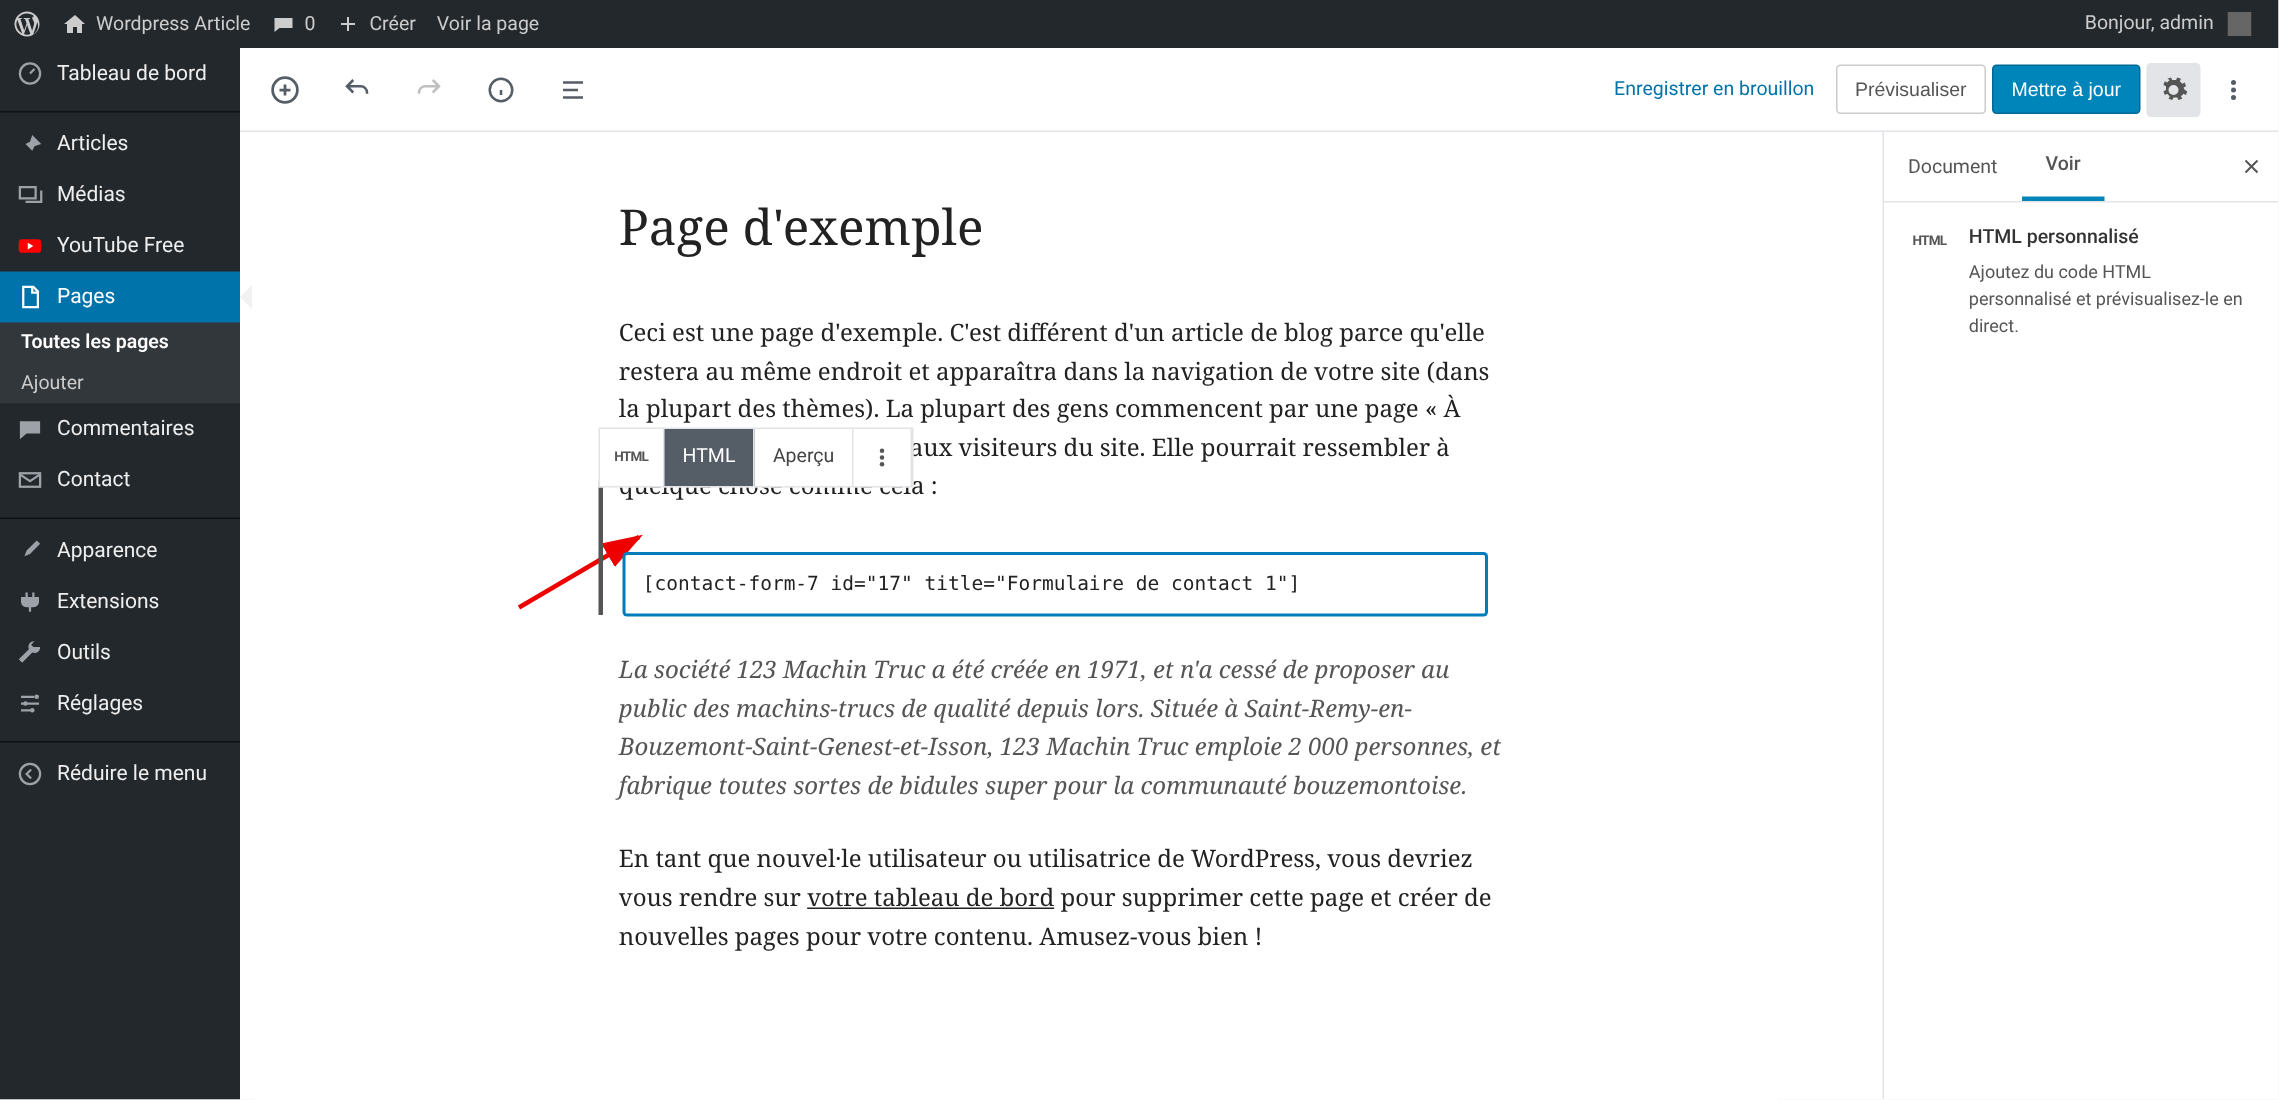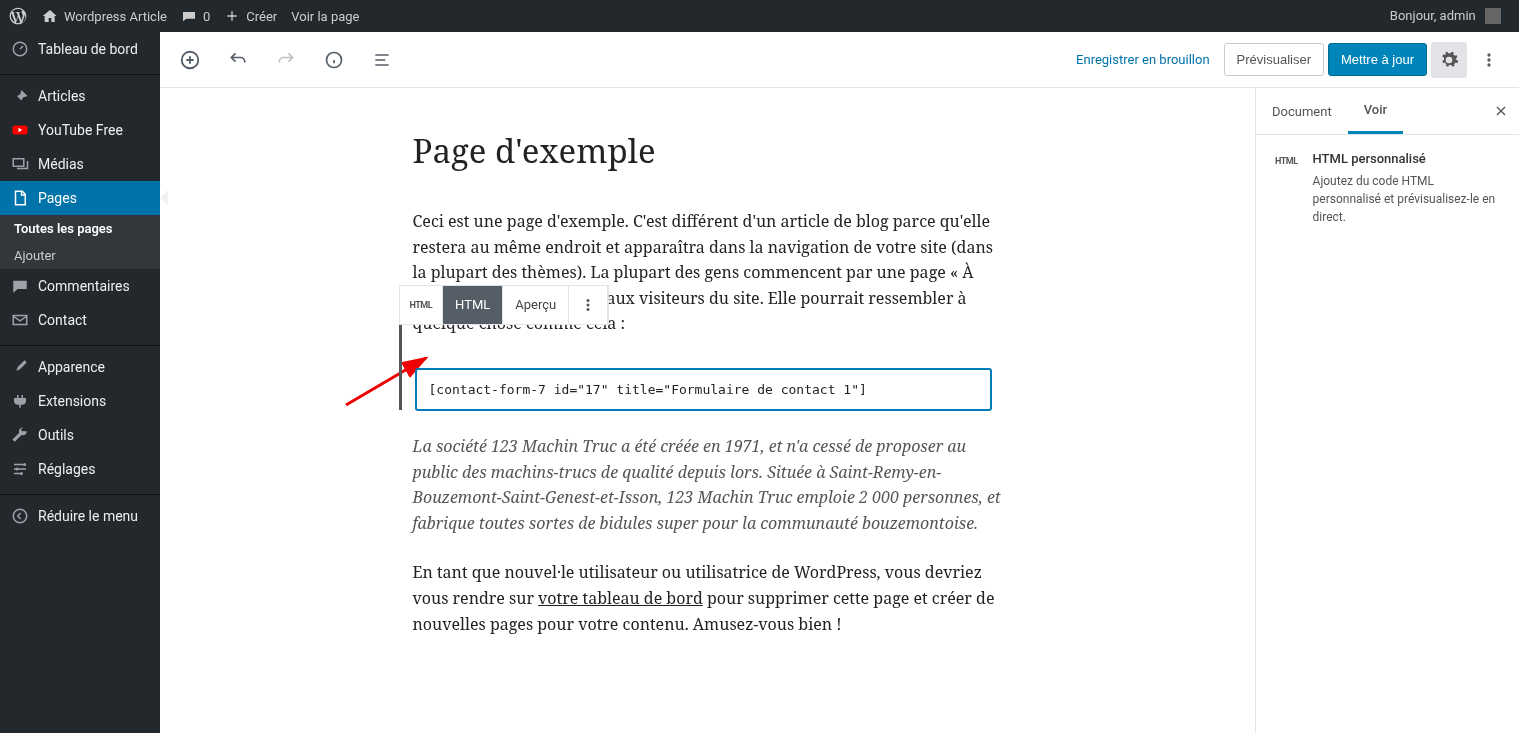--- a/index.html
+++ b/index.html
@@ -121,35 +121,35 @@
     <div class="sidebar-item">
       <span class="sidebar-icon">
           <svg width="18" height="18" viewBox="0 0 24 24" fill="currentColor">
             <path d="M14 4l-2 6-4 2 6 6 2-4 6-2z"></path>
           </svg>
         </span>
       <span>Articles</span>
     </div>
     <div class="sidebar-item">
       <span class="sidebar-icon">
+          <svg width="18" height="18" viewBox="0 0 24 24" fill="currentColor">
+            <rect x="3" y="5" width="14" height="10" stroke="currentColor" fill="none" stroke-width="2"></rect>
+            <path d="M8 18h14v-10" stroke="currentColor" fill="none" stroke-width="2"></path>
+          </svg>
+        </span>
+      <span>Médias</span>
+    </div>
+    <div class="sidebar-item">
+      <span class="sidebar-icon">
           <svg width="18" height="18" viewBox="0 0 24 24">
             <rect x="2" y="6" width="20" height="12" rx="3" fill="#f00"></rect>
             <path d="M10 9l5 3-5 3z" fill="#fff"></path>
           </svg>
         </span>
       <span>YouTube Free</span>
-    </div>
-    <div class="sidebar-item">
-      <span class="sidebar-icon">
-          <svg width="18" height="18" viewBox="0 0 24 24" fill="currentColor">
-            <rect x="3" y="5" width="14" height="10" stroke="currentColor" fill="none" stroke-width="2"></rect>
-            <path d="M8 18h14v-10" stroke="currentColor" fill="none" stroke-width="2"></path>
-          </svg>
-        </span>
-      <span>Médias</span>
     </div>
     <div class="sidebar-item active">
       <span class="sidebar-icon">
           <svg width="18" height="18" viewBox="0 0 24 24" fill="currentColor">
             <path d="M6 3h9l4 4v14H6z" fill="none" stroke="currentColor" stroke-width="2"></path>
             <path d="M14 3v5h5" fill="none" stroke="currentColor" stroke-width="2"></path>
           </svg>
         </span>
       <span>Pages</span>
     </div>

